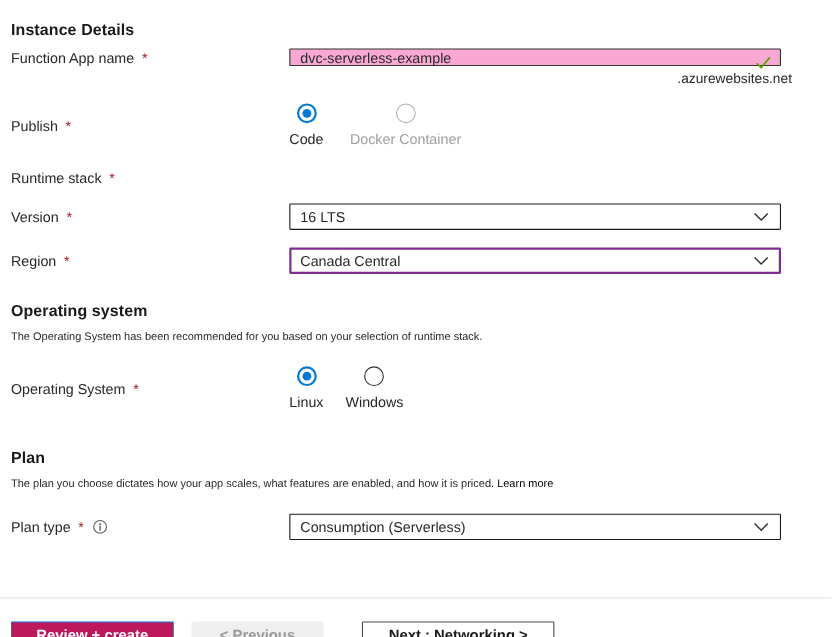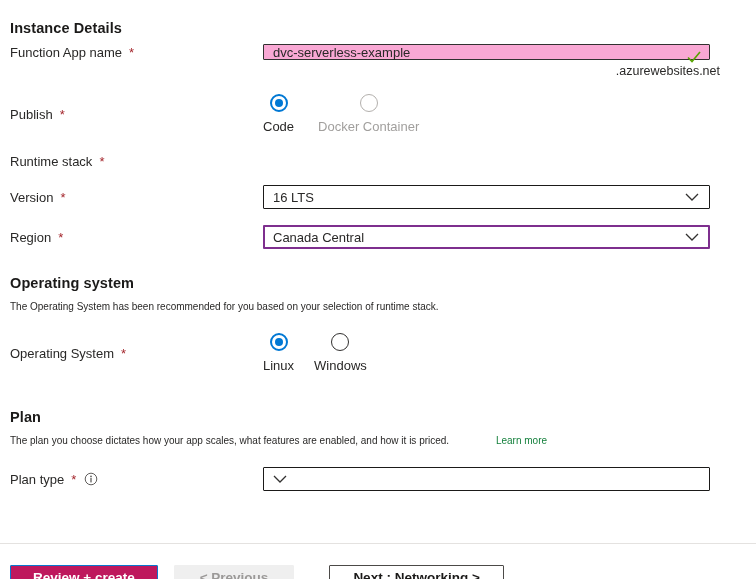--- a/index.html
+++ b/index.html
@@ -28,21 +28,21 @@
   
   .radio-group { display:flex; align-items:center; gap:24px; }
   .radio-option { display:flex; align-items:center; gap:7px; font-size:13px; cursor:pointer;flex-direction:column; }
   .radio-circle { width:18px; height:18px; border-radius:50%; border:1px solid #323130; background:#fff; position:relative; flex-shrink:0; }
   .radio-circle.selected { border:2px solid #0078d4; }
   .radio-circle.selected::after { content:""; position:absolute; left:50%; top:50%; width:8px; height:8px; margin:-4px 0 0 -4px; border-radius:50%; background:#0078d4; }
   .radio-circle.disabled { border:1px solid #b3b0ad; }
   .radio-option.disabled { color:#a19f9d; cursor:default; }
 
   .section-desc { font-size:10px; color:#292827; margin-bottom:18px; line-height:16px; }
-  .link { color:#15803d; text-decoration:none; cursor:pointer;margin-left:44px; }
+  .link { color:#000000; text-decoration:none; cursor:pointer; }
 
   .mb2 { margin-bottom:2px; }
   .mb20 { margin-bottom:20px; }
   .mb26 { margin-bottom:26px; }
   .mb36 { margin-bottom:36px; }
   .mb10 { margin-bottom:10px; }
 
   .info-icon { display:inline-flex; margin-left:3px; cursor:pointer; }
 
   
@@ -170,20 +170,21 @@
         <span class="info-icon">
           <svg width="14" height="14" viewBox="0 0 14 14">
             <circle cx="7" cy="7" r="5.8" stroke="#605e5c" stroke-width="1" fill="none"></circle>
             <circle cx="7" cy="4.4" r="0.9" fill="#605e5c"></circle>
             <rect x="6.35" y="6" width="1.3" height="4.4" fill="#605e5c"></rect>
           </svg>
         </span>
       </div>
       <div class="field-col">
         <div class="dropdown">
+          <span>Consumption (Serverless)</span>
           <span class="chevron-wrap">
             <svg width="14" height="8" viewBox="0 0 14 8">
                 <polyline points="1,1 7,7 13,1" stroke="#323130" stroke-width="1.3" fill="none"></polyline>
               </svg>
           </span>
         </div>
       </div>
     </div>
 
   </div>

